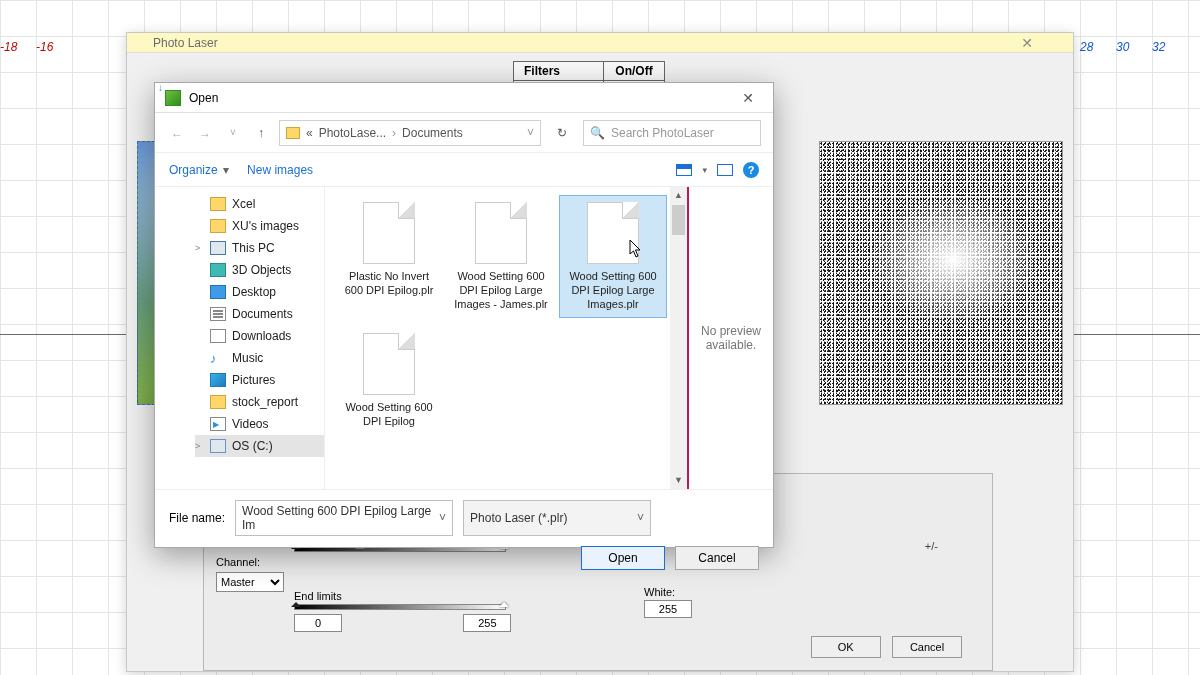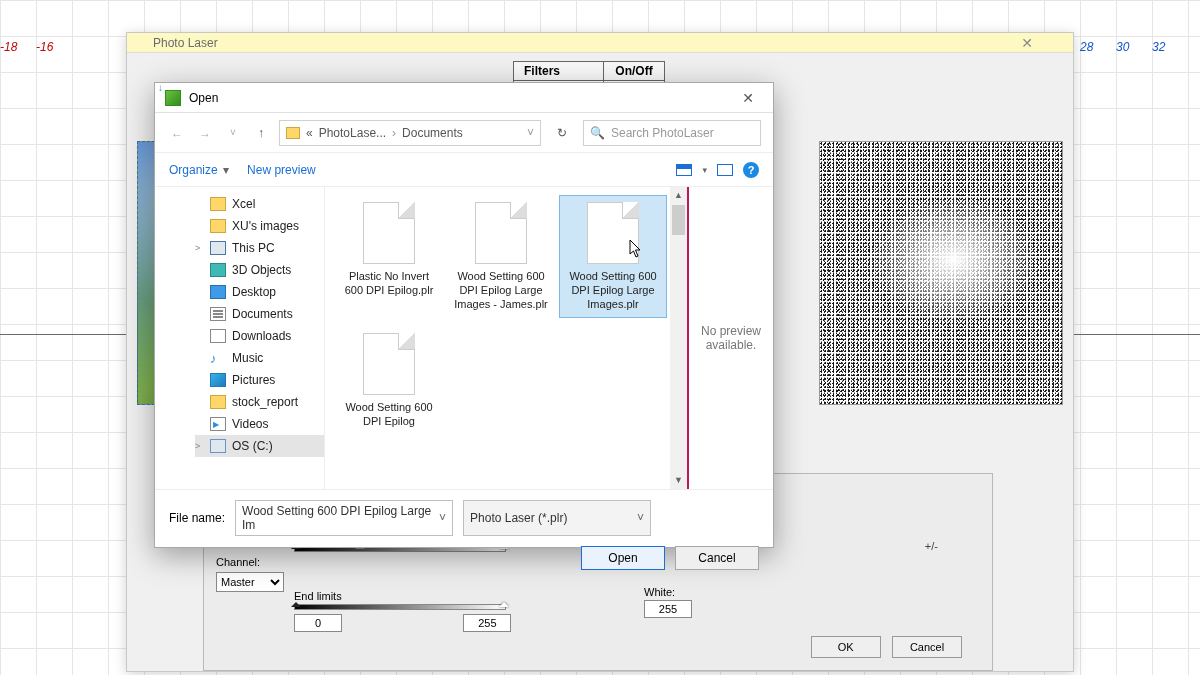--- a/index.html
+++ b/index.html
@@ -253,21 +253,21 @@
     </div>
     <span class="refresh">↻</span>
     <div class="searchbox">
       <span>🔍</span>
       <span>Search PhotoLaser</span>
     </div>
   </div>
 
   <div class="toolbar2">
     <span class="org"><span>Organize</span> <span class="dd">▾</span></span>
-    <span class="nf">New preview</span>
+    <span class="nf">New images</span>
     <span class="spacer"></span>
     <div class="viewctl">
       <span class="vicon" style="background:linear-gradient(#1b6fd4 40%,#fff 40%)"></span>
       <span style="color:#666;font-size:9px">▾</span>
       <span class="vicon"></span>
       <span class="helpq">?</span>
     </div>
   </div>
 
   <div class="body">

